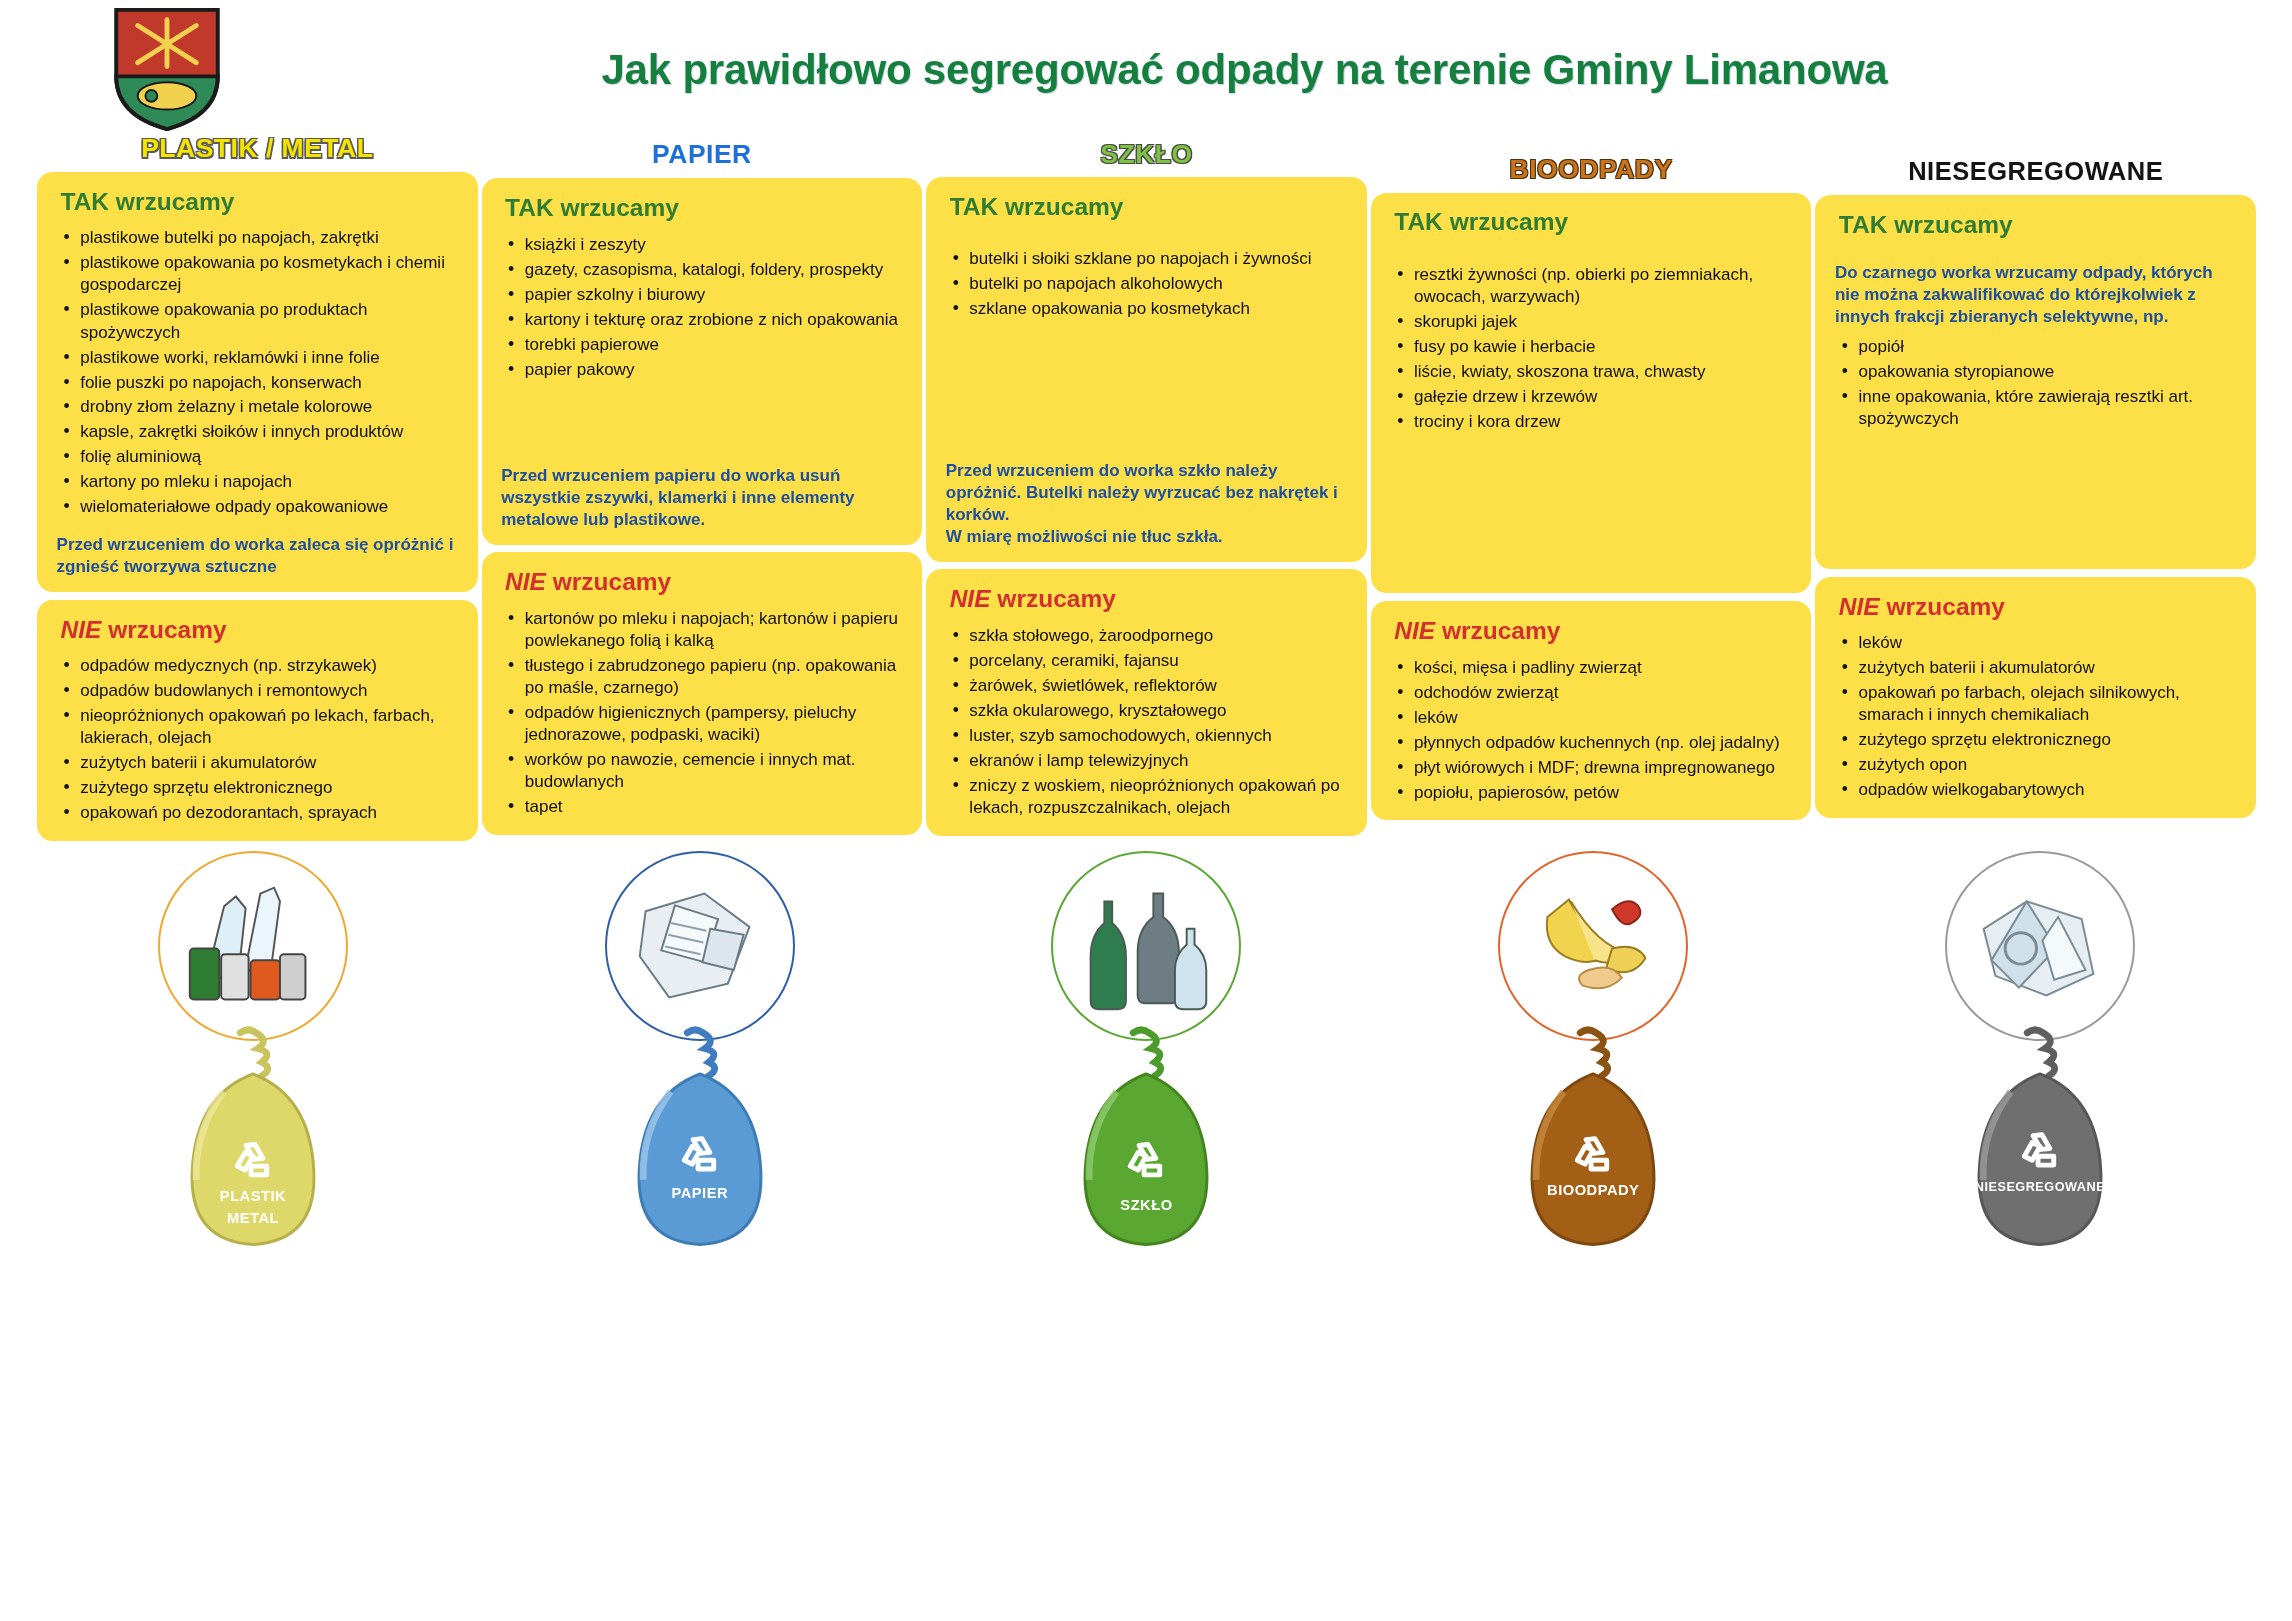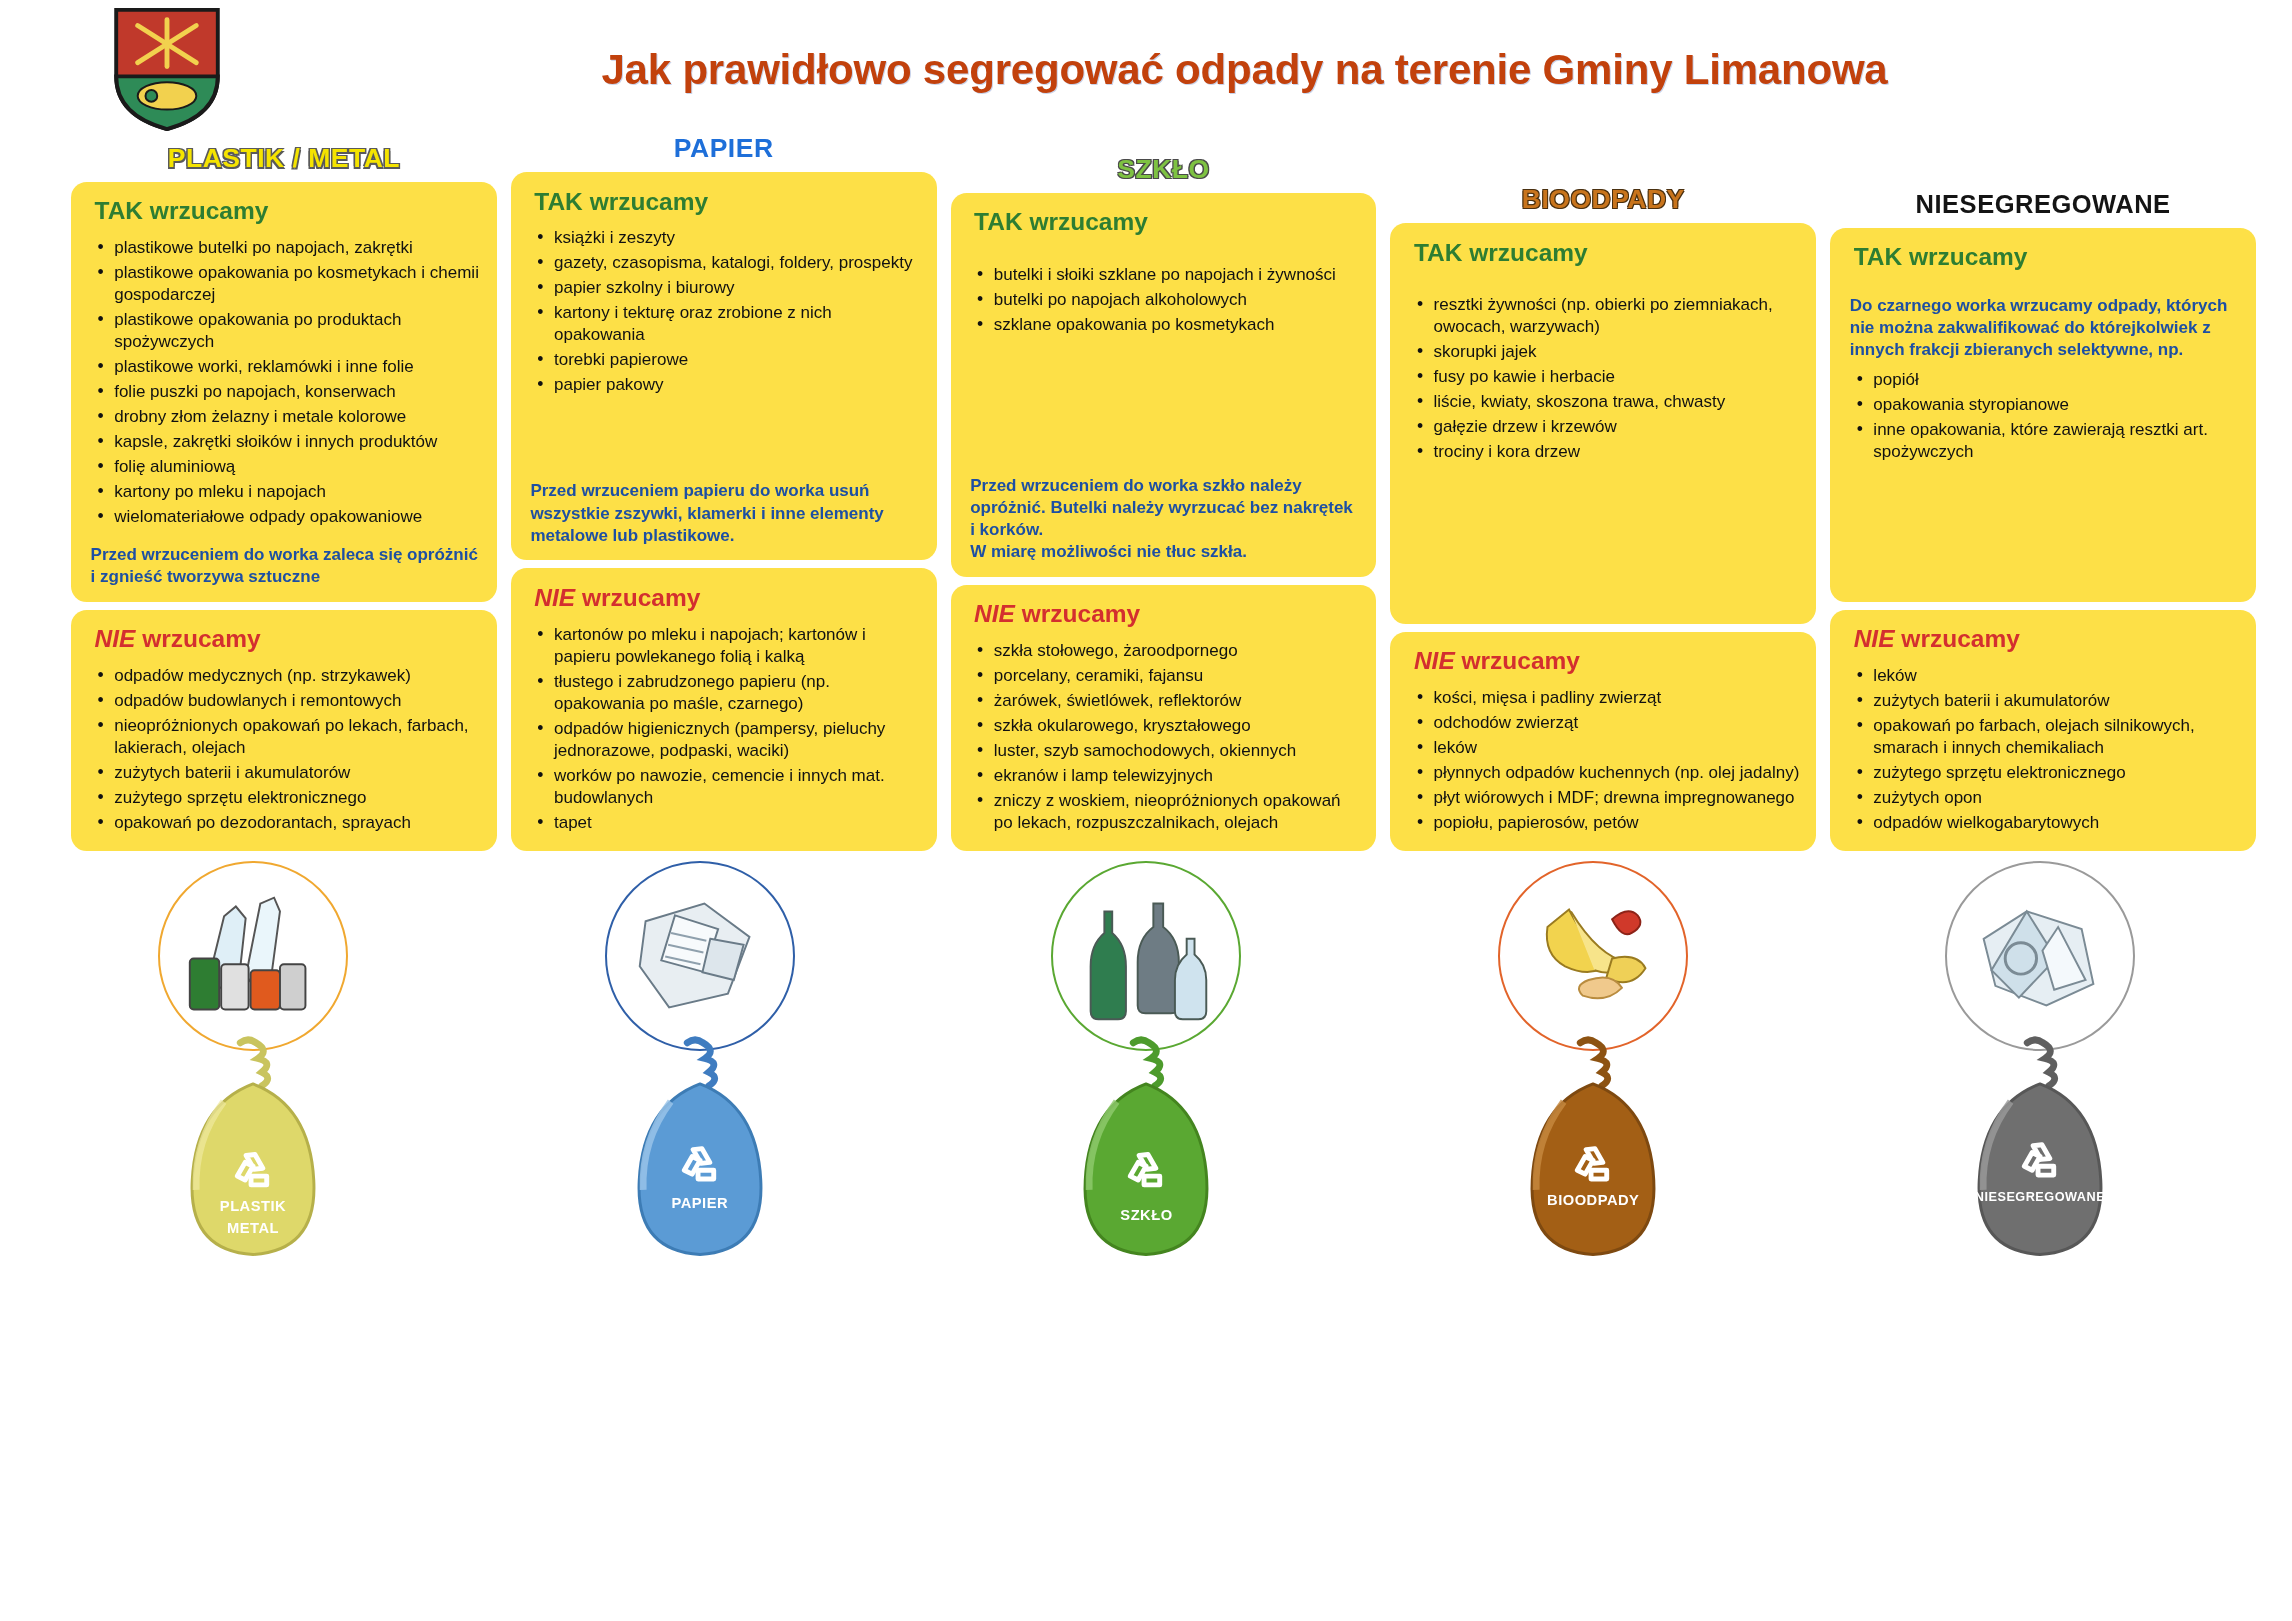--- a/index.html
+++ b/index.html
@@ -28,34 +28,33 @@
     height: 127px;
     position: relative;
     flex: 0 0 auto;
   }
   .crest svg { display: block; }
   .title {
     flex: 1 1 auto;
     text-align: center;
     font-size: 42px;
     font-weight: bold;
-    color: #c2410c;
+    color: #15803d;
     letter-spacing: -0.2px;
     text-shadow: 1px 1px 0 #c9d3ea;
     padding-right: 30px;
   }
 
   
   .columns {
     display: flex;
-    gap: 14px;
+    gap: 4px;
     padding: 0 37px;
     box-sizing: border-box;
-    align-items: flex-end;
-    margin-left: 34px;
+    align-items: center;
   }
   .col {
     flex: 1 1 0;
     min-width: 0;
     display: flex;
     flex-direction: column;
   }
   .col-title {
     text-align: center;
     font-size: 26.5px;

